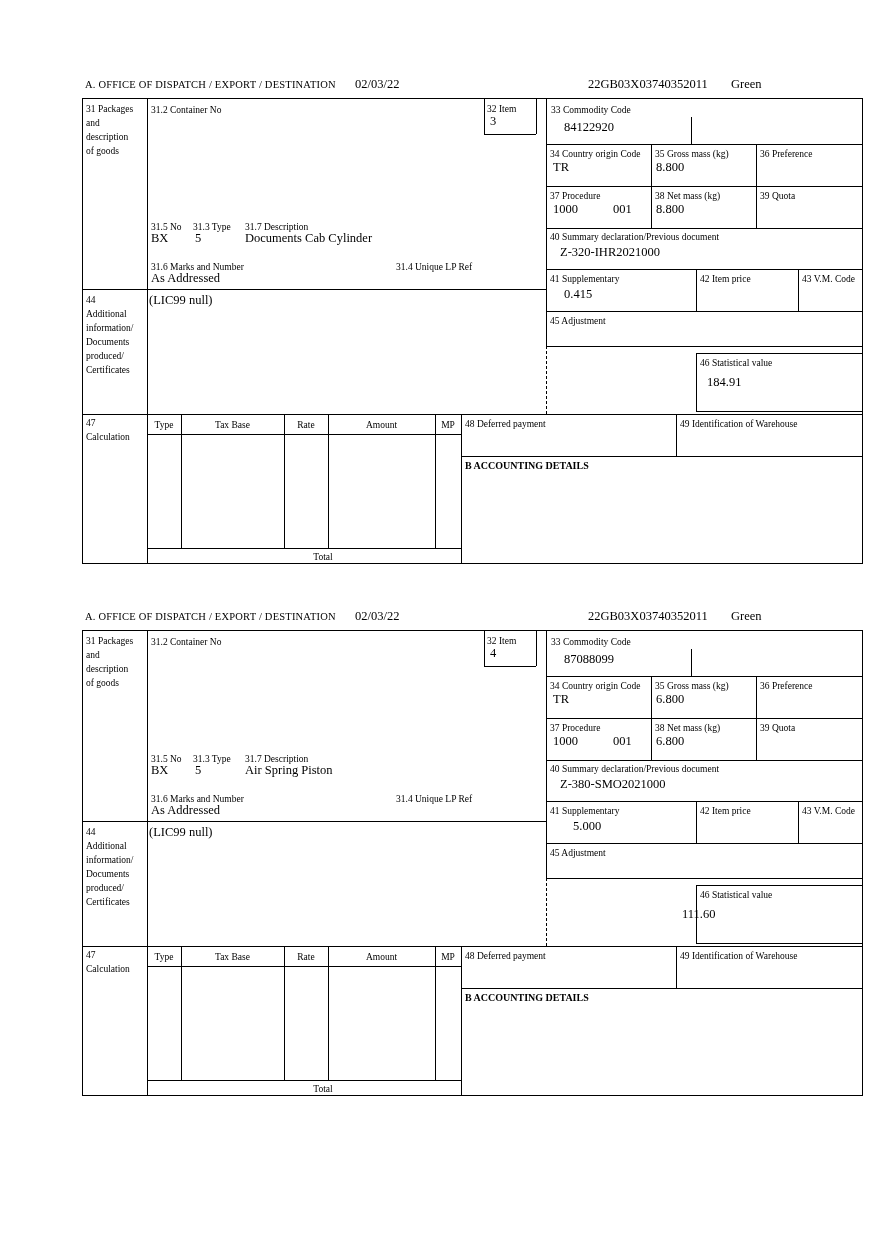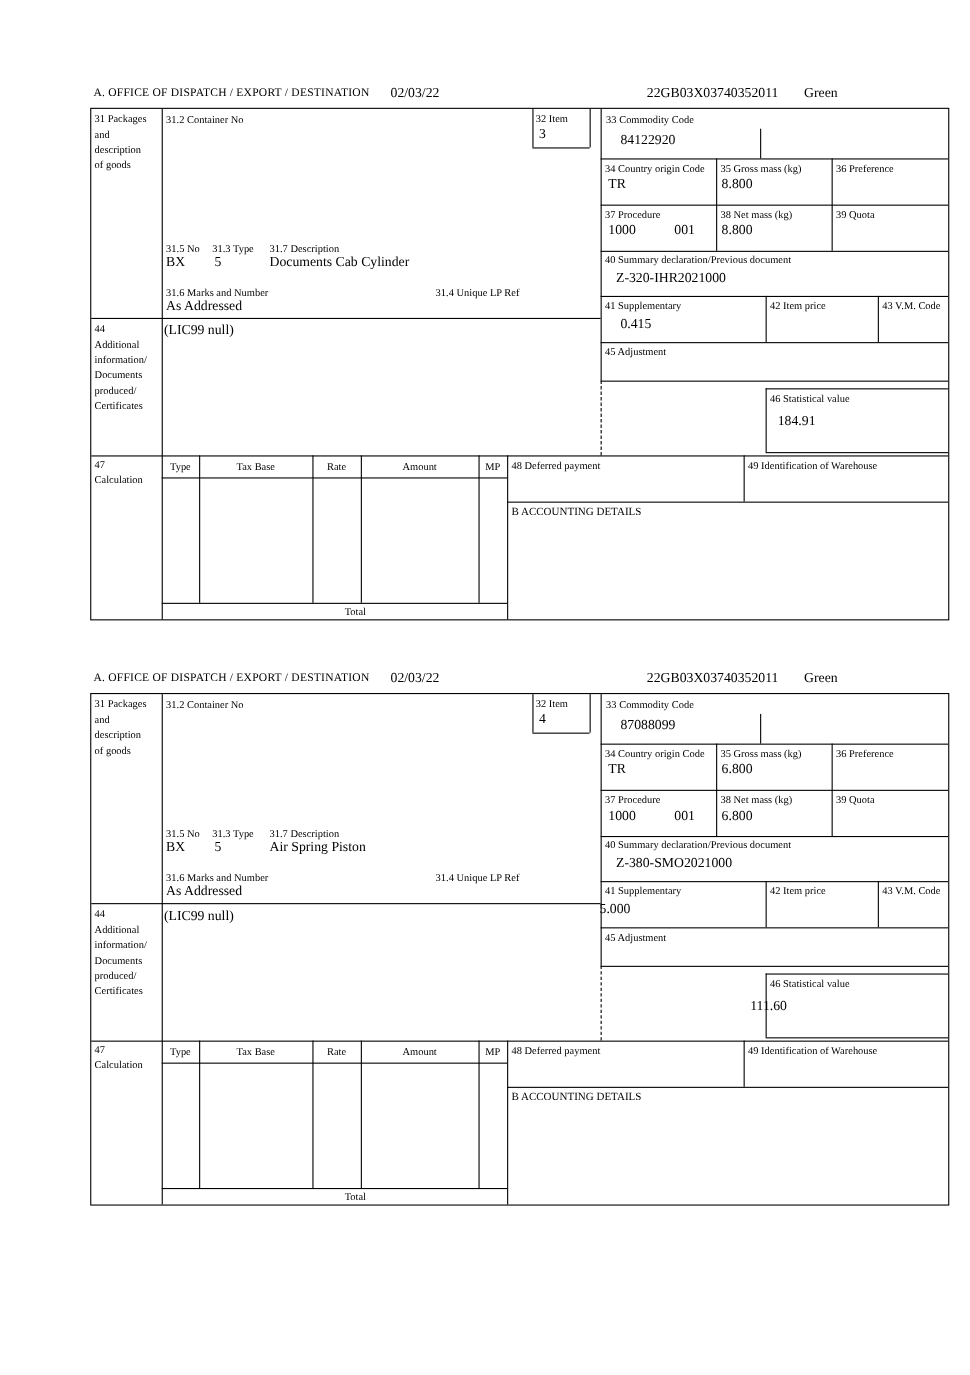--- a/index.html
+++ b/index.html
@@ -16,21 +16,21 @@
   .hln { height:1px; }
   .vdash { position:absolute; width:0; border-left:1px dashed #000; }
   .lbl {
     position:absolute; font-size:9.5px; line-height:14px;
     white-space:pre-line;
   }
   .val { position:absolute; font-size:12.5px; line-height:14px; white-space:pre; }
   .cth { position:absolute; font-size:9.5px; line-height:14px; text-align:center; }
   .hdrlbl { position:absolute; font-size:10.5px; font-weight:normal; letter-spacing:.2px; }
   .hdrval { position:absolute; font-size:12.5px; }
-  .bold { font-weight:normal; }
+  .bold { font-weight:bold; }
 </style>
 </head>
 <body>
 
 <div class="page">
 
   <div class="hdrlbl" style="left:85px;top:79px">A.  OFFICE OF DISPATCH / EXPORT / DESTINATION</div>
   <div class="hdrval" style="left:355px;top:77px">02/03/22</div>
   <div class="hdrval" style="left:588px;top:77px">22GB03X03740352011</div>
   <div class="hdrval" style="left:731px;top:77px">Green</div>
@@ -210,21 +210,21 @@
     <div class="cth" style="left:150px;top:451px;width:180px">Total</div>
 
     <div class="val" style="left:407px;top:15px">4</div>
     <div class="val" style="left:481px;top:21px">87088099</div>
     <div class="val" style="left:470px;top:61px">TR</div>
     <div class="val" style="left:573px;top:61px">6.800</div>
     <div class="val" style="left:470px;top:103px">1000</div>
     <div class="val" style="left:530px;top:103px">001</div>
     <div class="val" style="left:573px;top:103px">6.800</div>
     <div class="val" style="left:477px;top:146px">Z-380-SMO2021000</div>
-    <div class="val" style="left:462px;top:188px">5.000</div>
+    <div class="val" style="left:490px;top:188px">5.000</div>
     <div class="val" style="left:599px;top:276px">111.60</div>
     <div class="val" style="left:68px;top:132px">BX</div>
     <div class="val" style="left:112px;top:132px">5</div>
     <div class="val" style="left:162px;top:132px">Air Spring Piston</div>
     <div class="val" style="left:68px;top:172px">As Addressed</div>
     <div class="val" style="left:66px;top:194px">(LIC99 null)</div>
   </div>
 
 </div>
 

